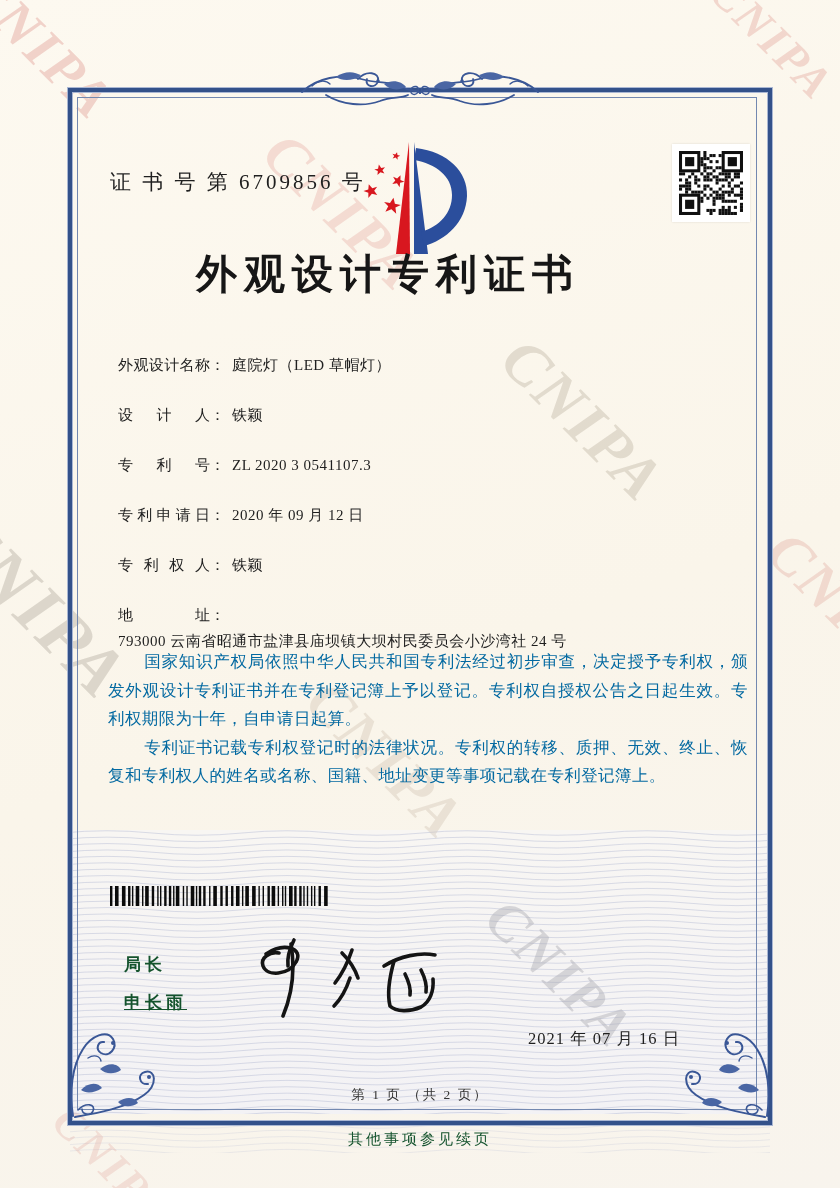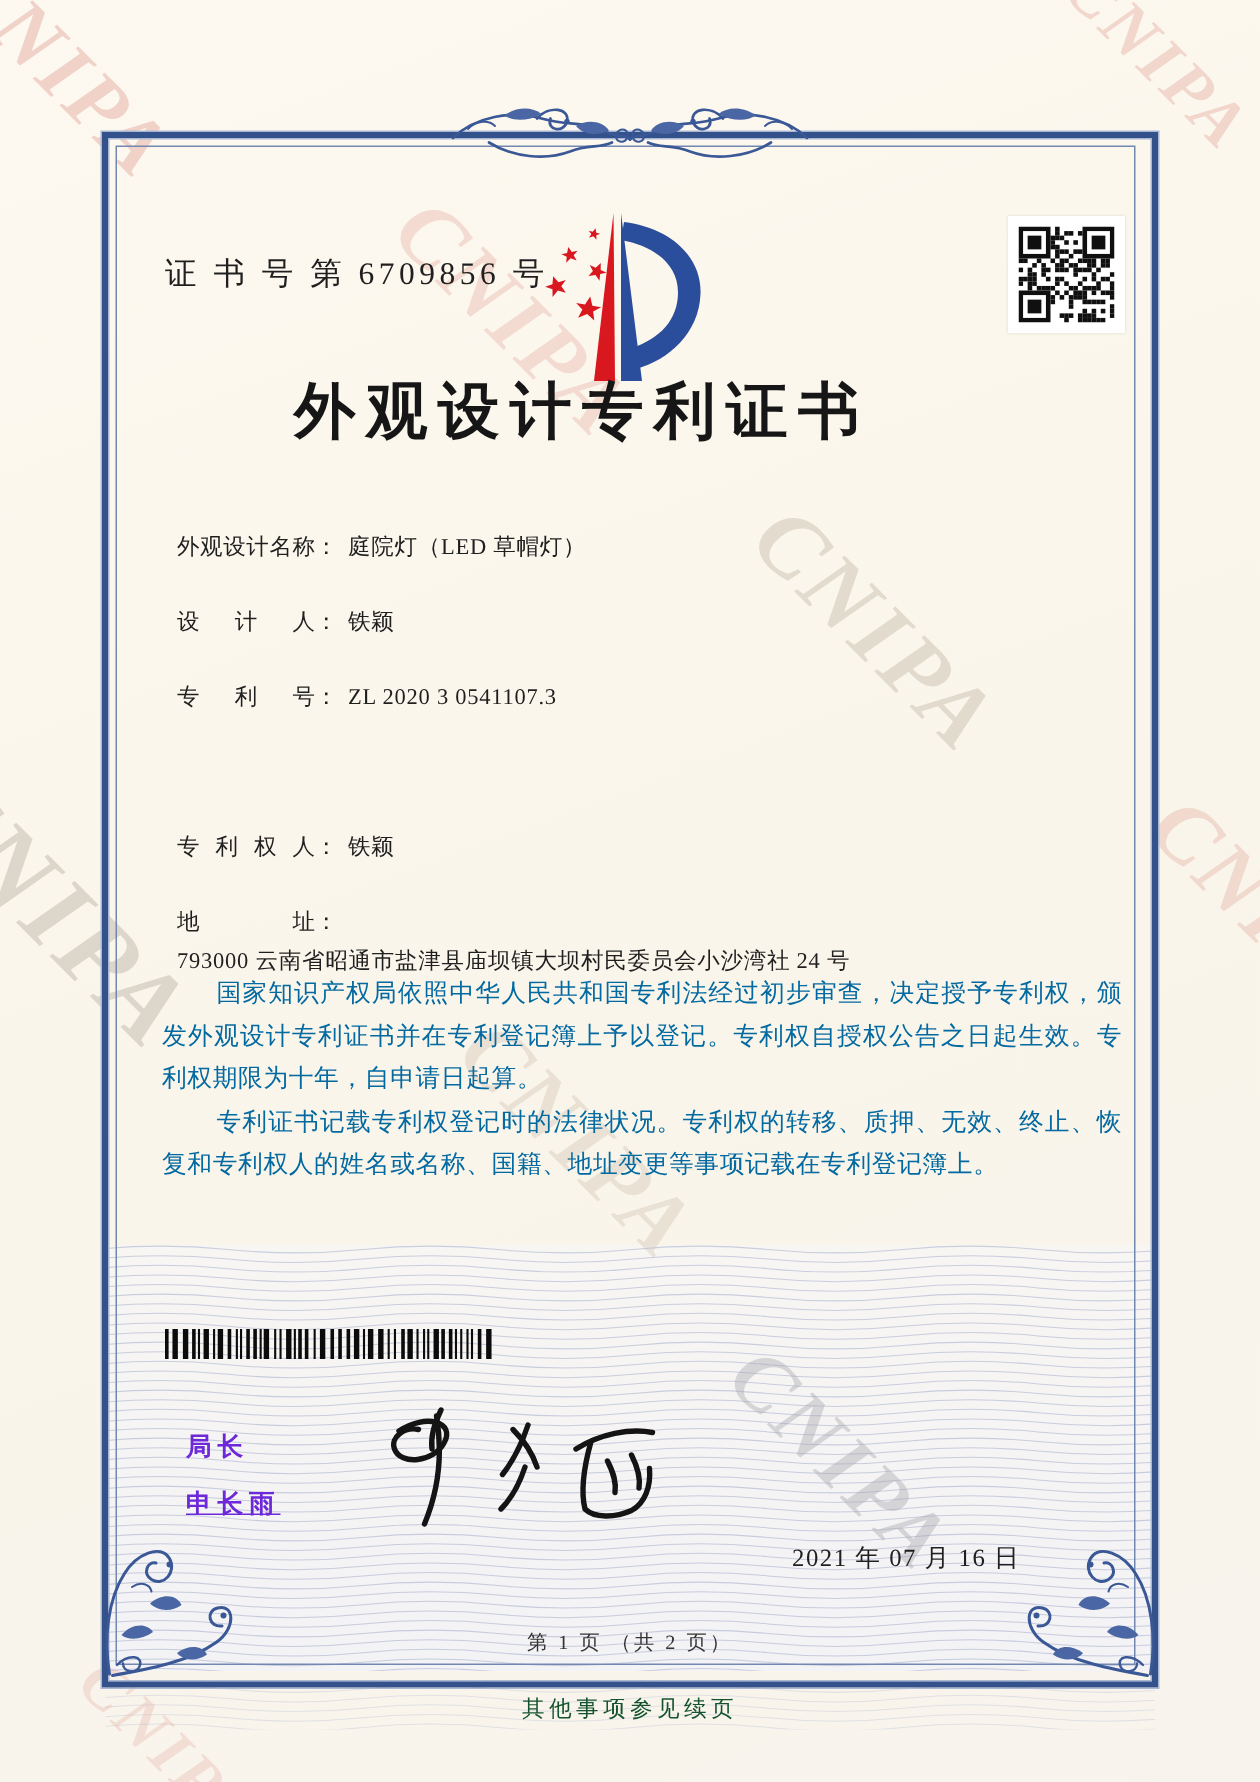--- a/index.html
+++ b/index.html
@@ -49,21 +49,21 @@
   .title{left:0;top:247px;width:776px;text-align:center;font-size:41px;font-weight:700;letter-spacing:7px;color:#161616;}
   .row{left:118px;width:640px;font-size:15px;line-height:26px;}
   .jt{display:inline-block;width:92px;text-align:justify;text-align-last:justify;vertical-align:top;}
   .colon{margin-right:7px;}
   .fvalue{display:inline-block;vertical-align:top;max-width:540px;letter-spacing:.5px;}
   .pair2{position:absolute;left:260px;top:0;white-space:nowrap;}
   .body-text{left:108px;top:648px;width:640px;font-size:16.5px;line-height:28.5px;
     text-align:justify;color:#0369a1;letter-spacing:.4px;}
   .body-text p{margin:0;text-indent:2.2em;}
   .barcode{left:110px;top:886px;width:222px;height:20px;}
-  .signer{left:124px;font-family:"Liberation Sans","DejaVu Sans",sans-serif;font-weight:600;font-size:17px;letter-spacing:4px;color:#6d28d9;}
+  .signer{left:124px;font-family:"Liberation Sans","DejaVu Sans",sans-serif;font-weight:600;font-size:17px;letter-spacing:4px;color:#14532d;}
   .signer-title{top:953px;}
   .signer-name{top:991px;text-decoration:underline;}
   .signature{left:232px;top:934px;}
   .issue-date{left:528px;top:1028px;font-size:16.5px;letter-spacing:1px;}
   .page-info{left:0;top:1086px;width:840px;text-align:center;font-size:13.5px;letter-spacing:2px;color:#333;}
   .footer-note{left:0;top:1130px;width:840px;text-align:center;font-size:15px;letter-spacing:3px;color:#14532d;}
 </style>
 </head>
 <body>
 
@@ -349,20 +349,23 @@
 
   <div class="abs row" style="top:402px">
     <span class="jt">设计人</span><span class="colon">：</span><span class="fvalue">铁颖</span>
   </div>
   <div class="abs row" style="top:352px">
     <span class="jt">外观设计名称</span><span class="colon">：</span><span class="fvalue">庭院灯（LED 草帽灯）</span>
   </div>
   <div class="abs row" style="top:452px">
     <span class="jt">专利号</span><span class="colon">：</span><span class="fvalue">ZL 2020 3 0541107.3</span>
   </div>
+  <div class="abs row" style="top:502px">
+    <span class="jt">专利申请日</span><span class="colon">：</span><span class="fvalue">2020 年 09 月 12 日</span>
+  </div>
   <div class="abs row" style="top:552px">
     <span class="jt">专利权人</span><span class="colon">：</span><span class="fvalue">铁颖</span>
   </div>
   <div class="abs row" style="top:602px">
     <span class="jt">地址</span><span class="colon">：</span><span class="fvalue" style="width:540px">793000 云南省昭通市盐津县庙坝镇大坝村民委员会小沙湾社 24 号</span>
   </div>
 
   <div class="abs body-text">
     <p>国家知识产权局依照中华人民共和国专利法经过初步审查，决定授予专利权，颁发外观设计专利证书并在专利登记簿上予以登记。专利权自授权公告之日起生效。专利权期限为十年，自申请日起算。</p>
     <p>专利证书记载专利权登记时的法律状况。专利权的转移、质押、无效、终止、恢复和专利权人的姓名或名称、国籍、地址变更等事项记载在专利登记簿上。</p>

